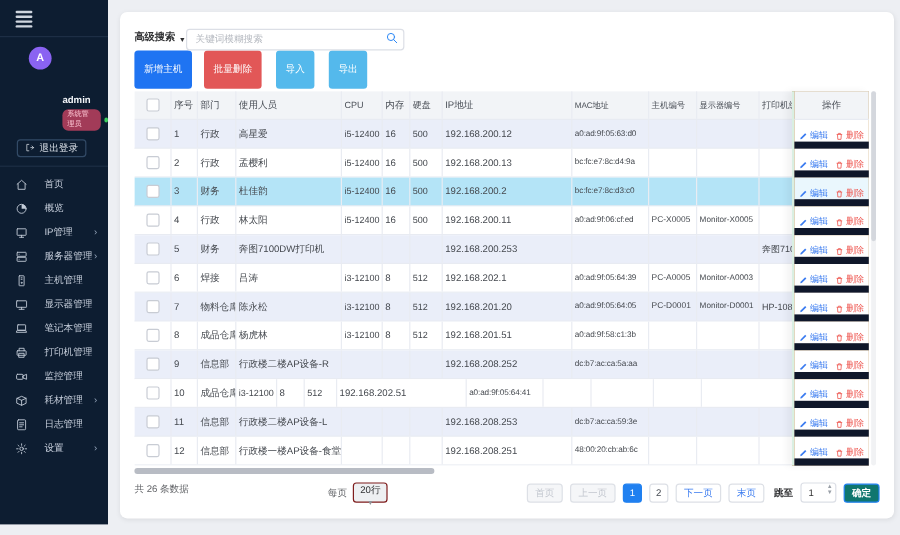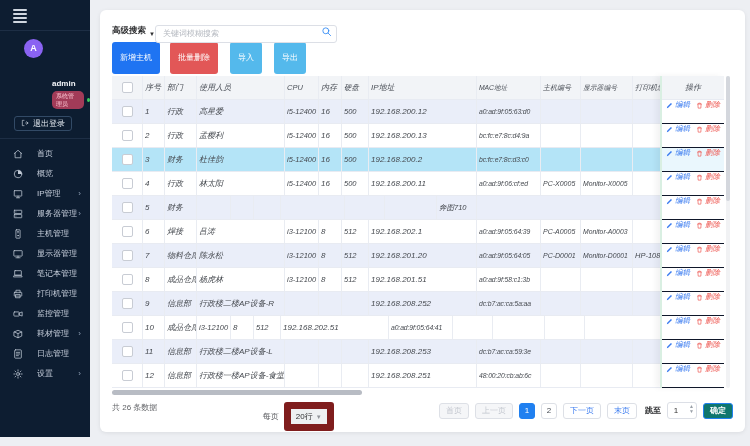--- a/index.html
+++ b/index.html
@@ -40,21 +40,21 @@
   .searchbox input::placeholder{color:#b4b8bf;}
   .searchicon{position:absolute;right:5px;top:3.5px;width:11px;height:11px;color:#2a87f5;cursor:pointer;}
   .toolbar2{display:flex;align-items:center;margin:9px 12px 0;height:17px;gap:0;}
   .btn{height:17px;border:none;border-radius:3px;color:#fff;font-size:8px;padding:16px 8px;cursor:pointer;
        display:flex;align-items:center;font-family:"Liberation Sans",sans-serif;}
   .btn-add{background:#1f74f2;margin-right:10px;}
   .btn-del{background:#e25757;margin-right:12px;}
   .btn-imp{background:#54b9ec;margin-right:12px;}
   .btn-exp{background:#54b9ec;}
   
-  .table-area{position:relative;margin:10px 0 0 12px;width:612px;height:312px;font-style:italic;}
+  .table-area{position:relative;margin:10px 0 0 12px;width:612px;height:312px;}
   .scroll-region{position:absolute;left:0;top:0;width:548px;height:312px;overflow:hidden;}
   .tbl{width:561px;}
   .thead,.trow{display:flex;height:24px;box-sizing:border-box;border-bottom:1px solid #e8ebf2;}
   .thead{background:#f2f4f7;}
   .td{box-sizing:border-box;display:flex;align-items:center;font-size:8px;color:#45494f;white-space:nowrap;
       overflow:hidden;border-right:1px solid #e9ecf2;padding-left:2px;flex:none;}
   .thead .td{color:#4a4f57;}
   .c-sel{width:31px;justify-content:center;padding-left:0;}
   .c-no{width:22px;}.c-dept{width:32px;}.c-user{width:88px;}
   .c-cpu{width:34px;font-size:7.5px;}.c-mem{width:23px;}.c-disk{width:27px;font-size:7.5px;}
@@ -62,37 +62,37 @@
   .c-host{width:40px;font-size:7px;}.c-mon{width:52px;font-size:6.8px;}.c-prn{width:40px;font-size:7.5px;}
   .trow{background:#fff;cursor:pointer;}
   .trow.alt{background:#eaeef9;}
   .trow.hl{background:#b4e4f7;}
   .checkbox{width:9px;height:9px;border:1px solid #c8ccd4;border-radius:2px;background:#fff;cursor:pointer;}
   
   .op-col{position:absolute;top:0;right:0;width:64px;height:312px;background:#a16207;
           border-left:2px solid #d9efe2;box-shadow:-4px 0 6px rgba(0,0,0,.05);box-sizing:border-box;}
   .op-head{height:24px;box-sizing:border-box;border-bottom:1px solid #e8ebf2;background:#f2f4f7;
            display:flex;align-items:center;justify-content:center;font-size:8px;color:#4a4f57;}
-  .oprow{height:24px;box-sizing:border-box;border-bottom:1px solid #0f172a;display:flex;align-items:flex-start;
+  .oprow{height:24px;box-sizing:border-box;border-bottom:6px solid #0f172a;display:flex;align-items:flex-end;
          justify-content:center;gap:6px;background:#fff;}
   .oprow.hl{background:#eaf7fd;}
   .opbtn{display:flex;align-items:center;gap:2px;font-size:7.5px;cursor:pointer;}
   .op-edit{color:#3a7bf0;}
   .op-del{color:#ee5a54;}
   .opbtn svg{width:7px;height:7px;}
   
   .hbar{position:absolute;left:0;top:314px;width:548px;height:5px;}
   .hbar .thumb{width:250px;height:5px;border-radius:3px;background:#b8bcc4;cursor:grab;}
   .vbar{position:absolute;right:-6px;top:0;width:4px;height:312px;background:#f1f2f4;border-radius:2px;}
   .vbar .thumb{width:4px;height:125px;border-radius:2px;background:#d4d7dd;cursor:grab;}
   
   .tfoot{display:flex;align-items:flex-start;margin:14px 12px 0 12px;height:18px;font-size:8px;color:#606266;}
   .ppgroup{display:flex;align-items:center;gap:5px;margin:0 auto;}
   .ppselect{display:flex;align-items:center;gap:3px;height:15px;padding:0 5px;background:#eef0f2;
-            border:7px solid #7f1d1d;border-radius:3px;color:#303133;cursor:pointer;}
+            border:1px solid #7f1d1d;border-radius:3px;color:#303133;cursor:pointer;flex-direction:column;}
   .ppselect .caret{font-size:6px;color:#909399;}
   .pager{display:flex;align-items:center;gap:6px;}
   .pbtn{height:16px;box-sizing:border-box;padding:0 6px;border:1px solid #dde0e6;border-radius:3px;background:#fff;
         display:flex;align-items:center;justify-content:center;font-size:8px;cursor:pointer;
         font-family:"Liberation Sans",sans-serif;}
   .pbtn.disabled{background:#f5f6f8;color:#c3c7cf;}
   .pbtn.linky{color:#3a7bf0;}
   .pnum{width:16px;padding:0;color:#454a52;}
   .pnum.active{background:#2080f0;border-color:#2080f0;color:#fff;}
   .jumplabel{color:#303133;font-weight:bold;margin-left:2px;}
@@ -367,23 +367,25 @@
     <div class="td c-host">PC-X0005</div>
     <div class="td c-mon">Monitor-X0005</div>
     <div class="td c-prn"></div>
   </div>
               <div class="trow alt">
     <div class="td c-sel">
                   <span class="checkbox"></span>
                 </div>
     <div class="td c-no">5</div>
     <div class="td c-dept">财务</div>
+    <div class="td c-user">奔图7100DW打印机</div>
     <div class="td c-cpu"></div>
     <div class="td c-mem"></div>
     <div class="td c-disk"></div>
+    <div class="td c-ip">192.168.200.253</div>
     <div class="td c-mac"></div>
     <div class="td c-host"></div>
     <div class="td c-mon"></div>
     <div class="td c-prn">奔图710</div>
   </div>
               <div class="trow">
     <div class="td c-sel">
                   <span class="checkbox"></span>
                 </div>
     <div class="td c-no">6</div>

